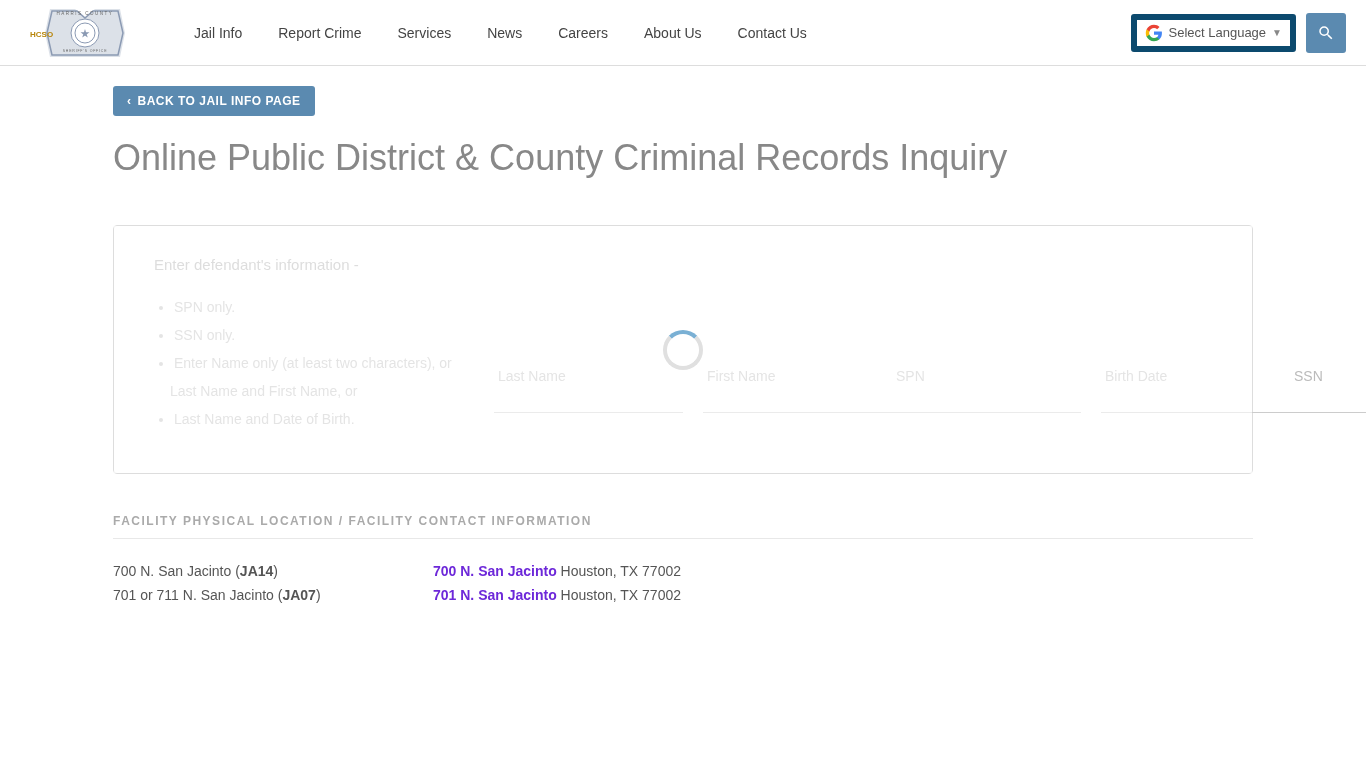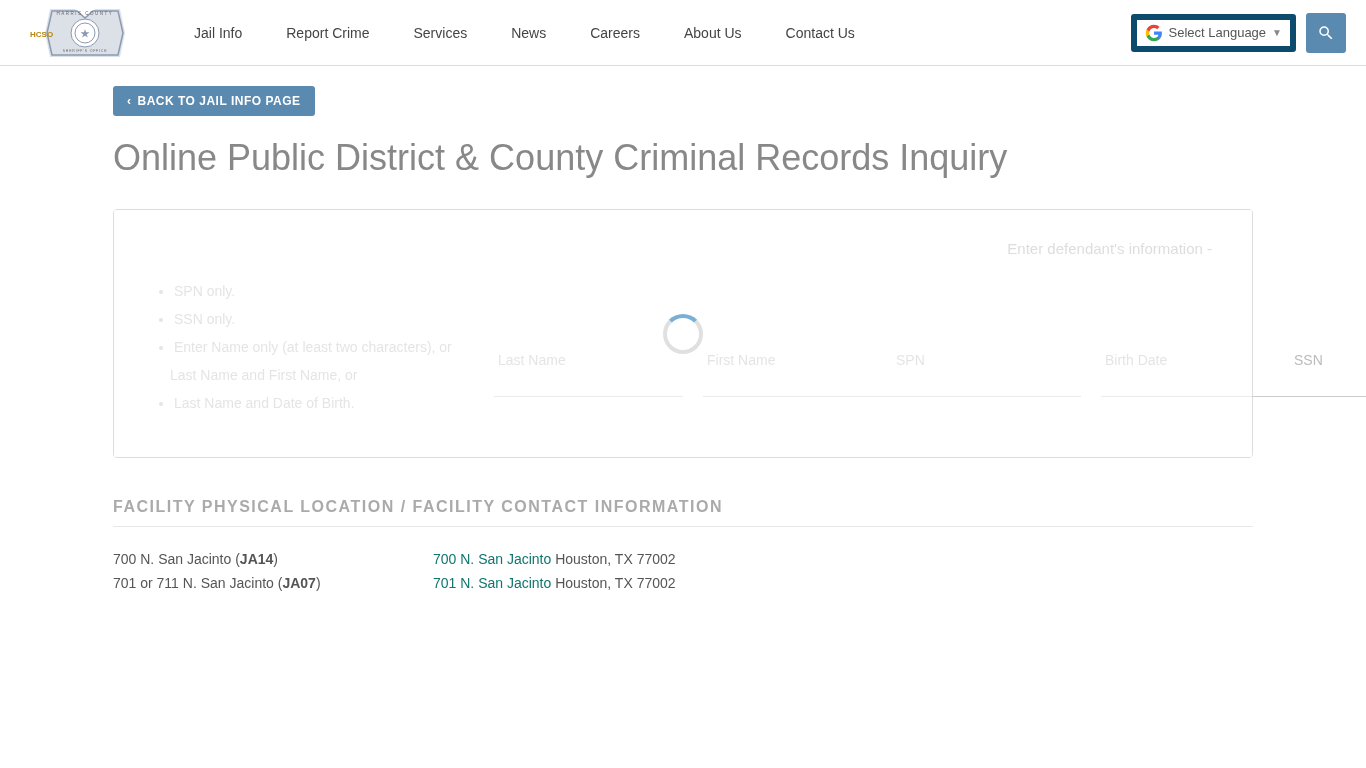--- a/index.html
+++ b/index.html
@@ -21,21 +21,21 @@
       flex-shrink: 0;
     }
     .logo-svg-wrap {
       width: 130px;
       height: 52px;
     }
     nav {
       display: flex;
       align-items: center;
       flex: 1;
-      gap: 16px;
+      gap: 8px;
     }
     nav a {
       text-decoration: none;
       color: #444;
       font-size: 14px;
       padding: 0 14px;
       line-height: 66px;
       white-space: nowrap;
       transition: color 0.2s;
     }
@@ -101,39 +101,38 @@
       border-radius: 3px;
       margin-bottom: 20px;
       cursor: pointer;
     }
 
     
     .page-title {
       font-size: 36px;
       font-weight: 300;
       color: #888;
-      margin-bottom: 30px;
+      margin-bottom: 46px;
       line-height: 1.2;
     }
 
     
     .form-container {
       border: 1px solid #ddd;
       border-radius: 4px;
       padding: 30px 40px 40px;
       background: #fff;
       position: relative;
       margin-bottom: 40px;
     }
     .form-label {
       color: #aaa;
       font-size: 15px;
       margin-bottom: 20px;
       display: block;
-      text-align: right;
     }
     .form-layout {
       display: flex;
       gap: 40px;
       align-items: flex-end;
     }
     .form-instructions {
       flex: 0 0 300px;
       color: #bbb;
       font-size: 14px;
@@ -204,21 +203,21 @@
     }
     @keyframes spin {
       to { transform: rotate(360deg); }
     }
 
     
     .facility-section {
       margin-top: 20px;
     }
     .facility-section-title {
-      font-size: 16px;
+      font-size: 12px;
       font-weight: bold;
       letter-spacing: 1.5px;
       color: #aaa;
       text-transform: uppercase;
       margin-bottom: 24px;
       border-bottom: 1px solid #e8e8e8;
       padding-bottom: 10px;
     }
     .facility-name {
       font-size: 15px;
@@ -232,23 +231,23 @@
       font-size: 14px;
       color: #555;
     }
     .facility-row .address-left {
       flex: 0 0 320px;
     }
     .facility-row .address-right {
       flex: 1;
     }
     .facility-row .address-right a {
-      color: #0f766e;
+      color: #6d28d9;
       text-decoration: none;
-      font-weight: 400;
+      font-weight: 700;
     }
     .bold-code {
       font-weight: bold;
       text-align: right;
     }
   </style>
 </head>
 <body>
 
 <header class="header">

